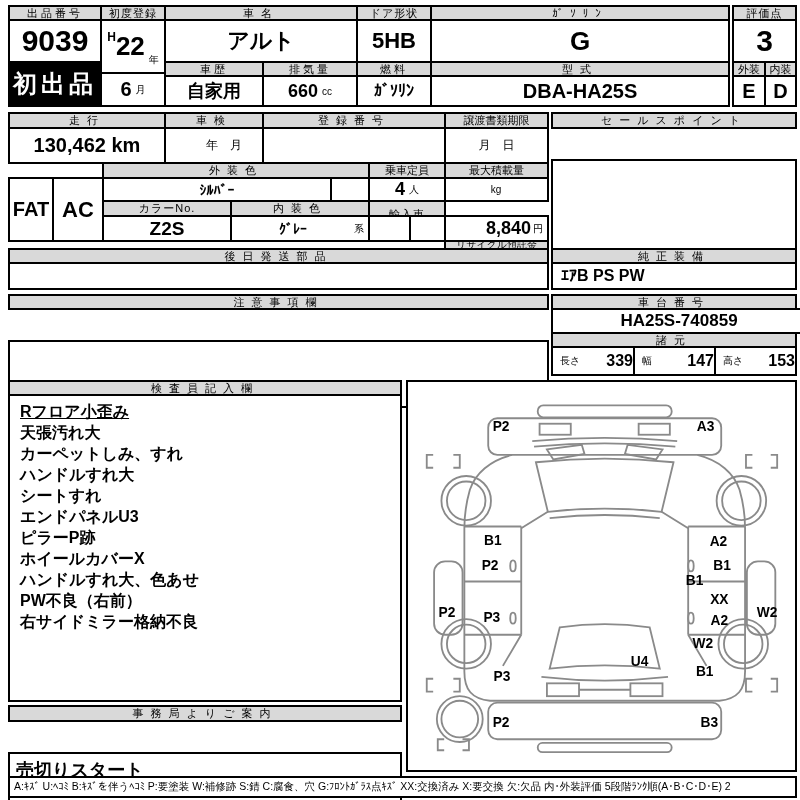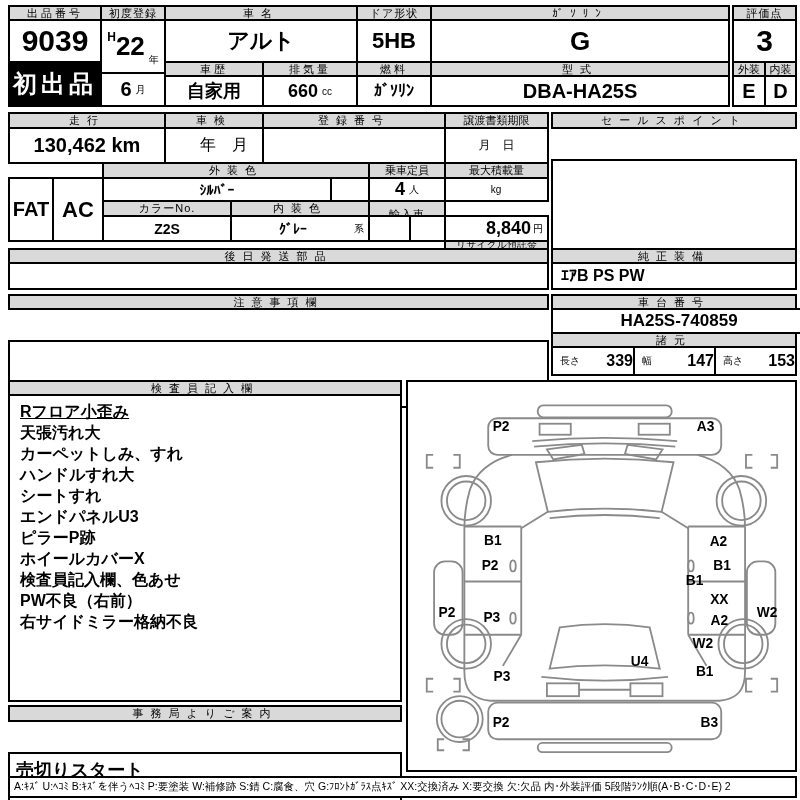--- a/index.html
+++ b/index.html
@@ -69,21 +69,21 @@
   <div class="c hdr ls1" style="left:732px;top:5px;width:65px;height:16px">評価点</div>
   <div class="c v" style="left:732px;top:19px;width:65px;height:44px;font-size:30px">3</div>
   <div class="c hdr ls0" style="left:732px;top:61px;width:34px;height:16px">外装</div>
   <div class="c hdr ls0" style="left:764px;top:61px;width:33px;height:16px">内装</div>
   <div class="c v" style="left:732px;top:75px;width:34px;height:32px;font-size:20px">E</div>
   <div class="c v" style="left:764px;top:75px;width:33px;height:32px;font-size:20px">D</div>
 
   <div class="c hdr wide" style="left:8px;top:112px;width:158px;height:17px">走行</div>
   <div class="c v" style="left:8px;top:127px;width:158px;height:37px;font-size:20px">130,462 km</div>
   <div class="c hdr wide" style="left:164px;top:112px;width:100px;height:17px">車検</div>
-  <div class="c" style="left:164px;top:127px;width:120px;height:37px;font-size:16px">年　月</div>
+  <div class="c" style="left:164px;top:127px;width:120px;height:37px;font-size:12px">年　月</div>
   <div class="c hdr wide" style="left:262px;top:112px;width:184px;height:17px">登録番号</div>
   <div class="c" style="left:262px;top:127px;width:184px;height:37px"></div>
   <div class="c hdr ls0" style="left:444px;top:112px;width:105px;height:17px">譲渡書類期限</div>
   <div class="c" style="left:444px;top:127px;width:105px;height:37px;font-size:12px">月　日</div>
 
   <div class="c hdr wide" style="left:551px;top:112px;width:246px;height:17px">セールスポイント</div>
   <div class="c topleft" style="left:551px;top:127px;width:246px;height:117px"></div>
 
   <div class="c hdr ls0 f10" style="left:8px;top:162px;width:46px;height:17px">シフト</div>
   <div class="c hdr ls0 f10" style="left:52px;top:162px;width:52px;height:17px">エアコン</div>
@@ -102,21 +102,21 @@
   <div class="c" style="left:444px;top:177px;width:105px;height:25px;justify-content:center;padding-right:5px">
     <span class="v"></span>
       <span class="unit">kg</span>
   </div>
 
   <div class="c hdr ls1" style="left:102px;top:200px;width:130px;height:17px">カラーNo.</div>
   <div class="c hdr wide" style="left:230px;top:200px;width:140px;height:17px">内装色</div>
   <div class="c hdr ls1" style="left:368px;top:200px;width:78px;height:29px">輸入車</div>
   <div class="c hdr ls0 f10" style="left:444px;top:200px;width:105px;height:17px">リサイクル預託金</div>
 
-  <div class="c v" style="left:102px;top:215px;width:130px;height:27px;font-size:14px">Z2S</div>
+  <div class="c v" style="left:102px;top:215px;width:130px;height:27px;font-size:19px">Z2S</div>
   <div class="c" style="left:230px;top:215px;width:140px;height:27px">
     <span class="v" style="flex:1;text-align:center;font-size:14px">ｸﾞﾚｰ</span>
       <span style="font-size:10px;padding-right:4px">系</span>
   </div>
   <div class="c" style="left:368px;top:215px;width:43px;height:27px"></div>
   <div class="c" style="left:409px;top:215px;width:37px;height:27px"></div>
   <div class="c" style="left:444px;top:215px;width:105px;height:27px;justify-content:flex-end;padding-right:4px">
     <span class="v" style="font-size:18px">8,840</span>
       <span class="unit" style="margin-left:2px">円</span>
   </div>
@@ -147,21 +147,21 @@
   <div class="c hdr wide" style="left:8px;top:380px;width:394px;height:16px">検査員記入欄</div>
   <div class="c insp-body" style="left:8px;top:394px;width:394px;height:308px;align-items:flex-start;justify-content:flex-start">
       <div class="insp-item ul">Rフロア小歪み</div>
       <div class="insp-item">天張汚れ大</div>
       <div class="insp-item">カーペットしみ、すれ</div>
       <div class="insp-item">ハンドルすれ大</div>
       <div class="insp-item">シートすれ</div>
       <div class="insp-item">エンドパネルU3</div>
       <div class="insp-item">ピラーP跡</div>
       <div class="insp-item">ホイールカバーX</div>
-      <div class="insp-item">検査員記入欄、色あせ</div>
+      <div class="insp-item">ハンドルすれ大、色あせ</div>
       <div class="insp-item">PW不良（右前）</div>
       <div class="insp-item">右サイドミラー格納不良</div>
     </div>
 
   <div class="c hdr wide" style="left:8px;top:705px;width:394px;height:17px">事務局よりご案内</div>
   <div class="c v topleft" style="left:8px;top:720px;width:394px;height:52px;font-size:18px;padding:4px 6px">売切りスタート</div>
 
   <div class="c" style="left:406px;top:380px;width:391px;height:392px;padding:16px">
     <svg width="387" height="388" viewBox="0 0 387 388">
       <g fill="none" stroke="#8a8a8a" stroke-width="2">

